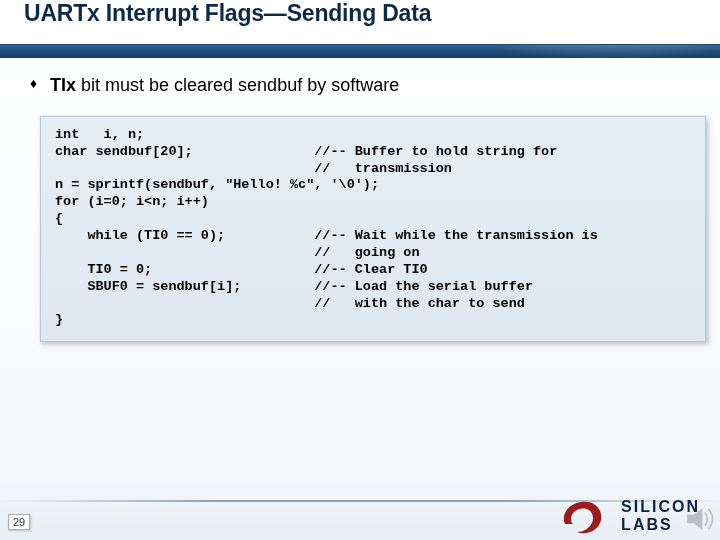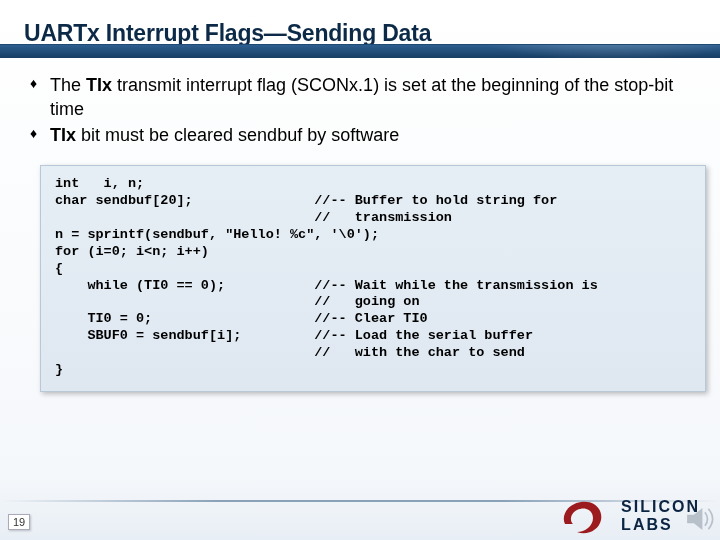--- a/index.html
+++ b/index.html
@@ -10,21 +10,21 @@
     position: relative;
     overflow: hidden;
   }
   .slide {
     width: 100%; height: 100%;
     position: relative;
     background: linear-gradient(to bottom, #ffffff 0%, #f5f8fb 88%, #e8eef5 100%);
   }
   .title-band {
     position: relative;
-    padding: 20px 0 0 24px;
+    padding: 0 0 0 24px;
     height: 52px;
   }
   .title-band h1 {
     font-family: "Arial Black", Arial, sans-serif;
     font-weight: 900;
     font-size: 23px;
     color: #0c2a47;
     letter-spacing: -0.2px;
   }
   .title-underline {
@@ -113,43 +113,40 @@
 
 <div class="slide">
 
   <div class="title-band">
     <h1>UARTx Interrupt Flags—Sending Data</h1>
     <div class="title-underline"></div>
   </div>
 
   <ul class="bullets">
     <li>
-      <span>The </span><span class="bold">TIx</span><span> transmit interrupt flag (SCONx.1) is set at the beginning of the stop-bit time</span>
-    </li>
-    <li>
       <span></span><span class="bold">TIx</span><span> bit must be cleared sendbuf by software</span>
     </li>
   </ul>
 
   <div class="code-block">int   i, n;
 char sendbuf[20];               //-- Buffer to hold string for
                                 //   transmission
 n = sprintf(sendbuf, "Hello! %c", '\0');
 for (i=0; i&lt;n; i++)
 {
     while (TI0 == 0);           //-- Wait while the transmission is
                                 //   going on
     TI0 = 0;                    //-- Clear TI0
     SBUF0 = sendbuf[i];         //-- Load the serial buffer
                                 //   with the char to send
 }</div>
 
   <div class="footer-rule"></div>
 
-  <div class="page-num">19</div>
+  <div class="page-num">29</div>
 
   <div class="logo-wrap">
     <svg width="46" height="40" viewBox="0 0 46 40">
       <path d="M6 28 C2 20 8 8 22 6 C36 4 44 14 42 24 C40 34 28 40 18 36 C26 36 34 30 34 22 C34 14 26 10 18 14 C12 17 10 24 14 28 Z" fill="#9c1b1e"></path>
     </svg>
     <div>
       <div class="logo-text">SILICON</div>
       <div class="logo-text small">LABS</div>
     </div>
   </div>

